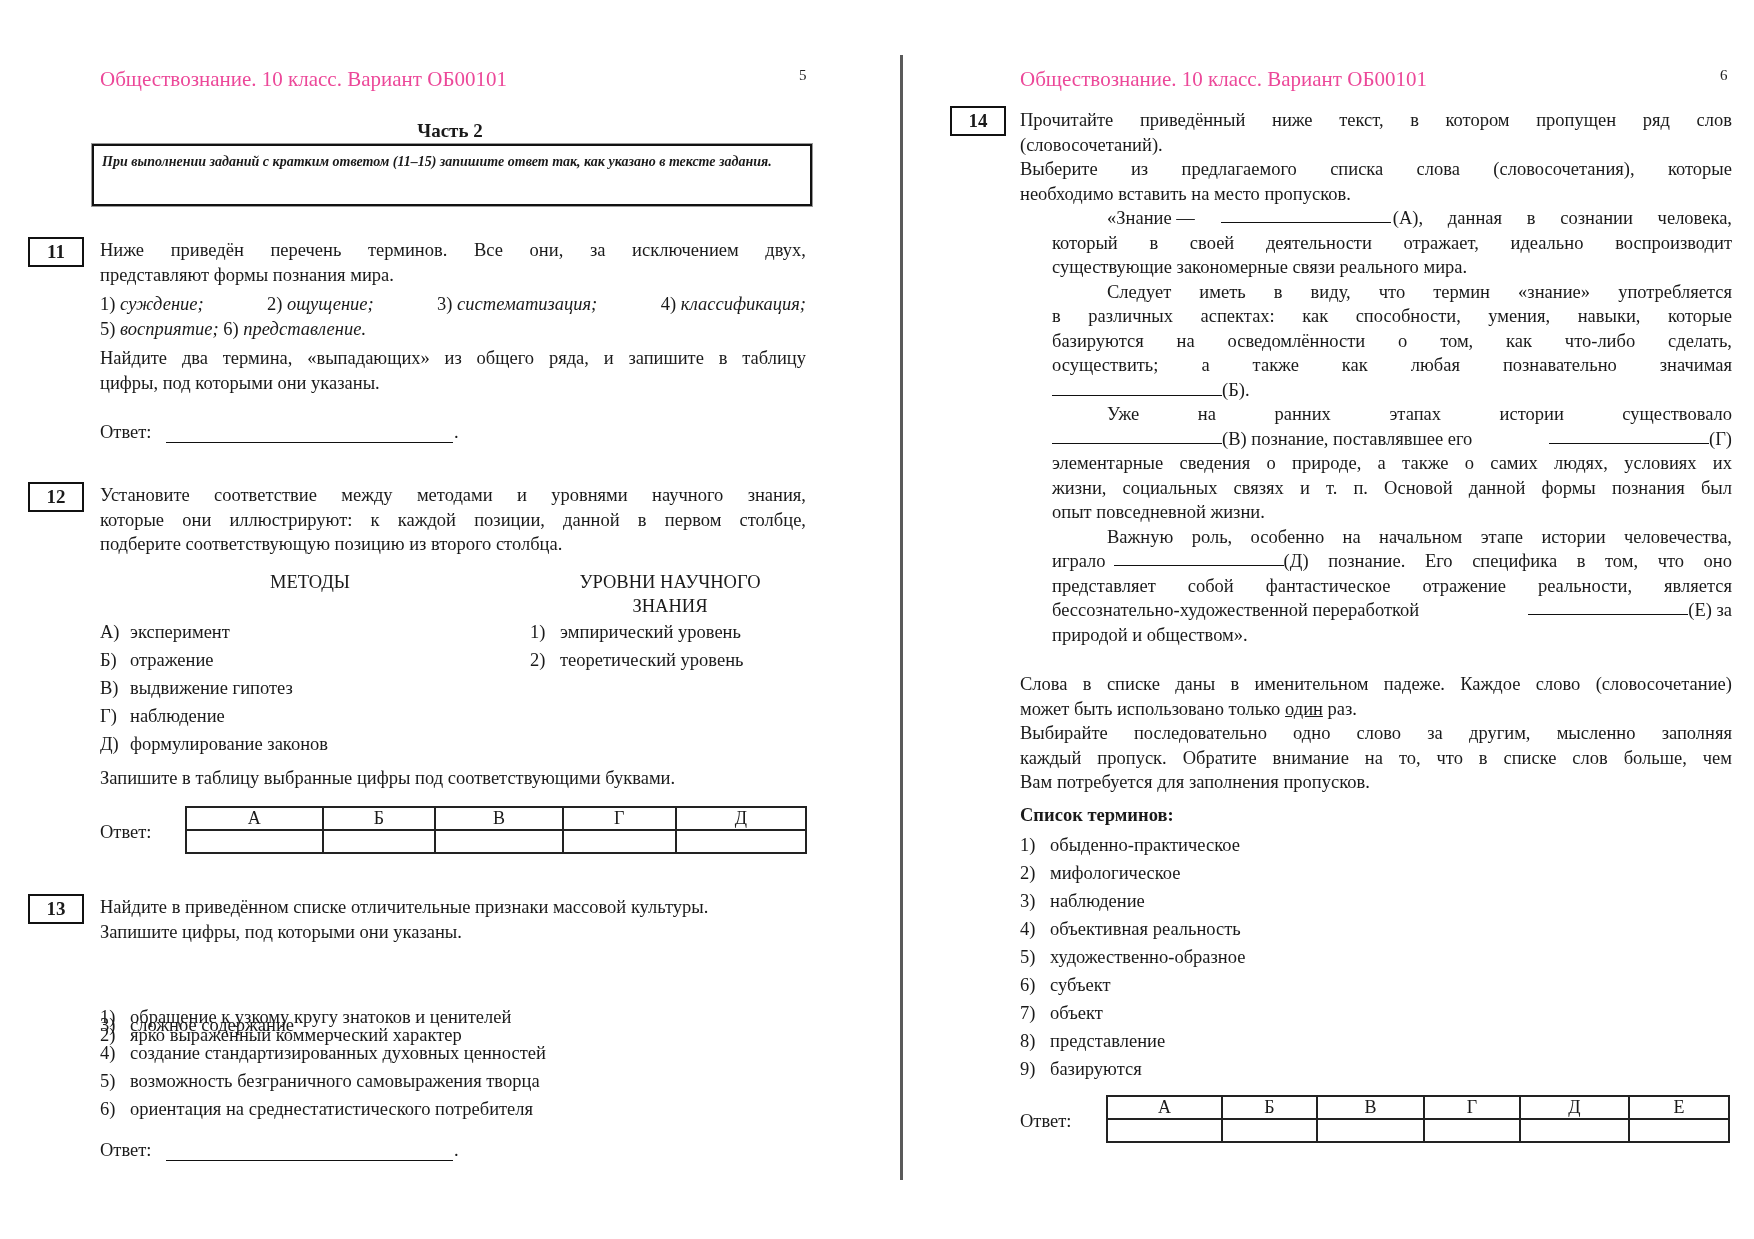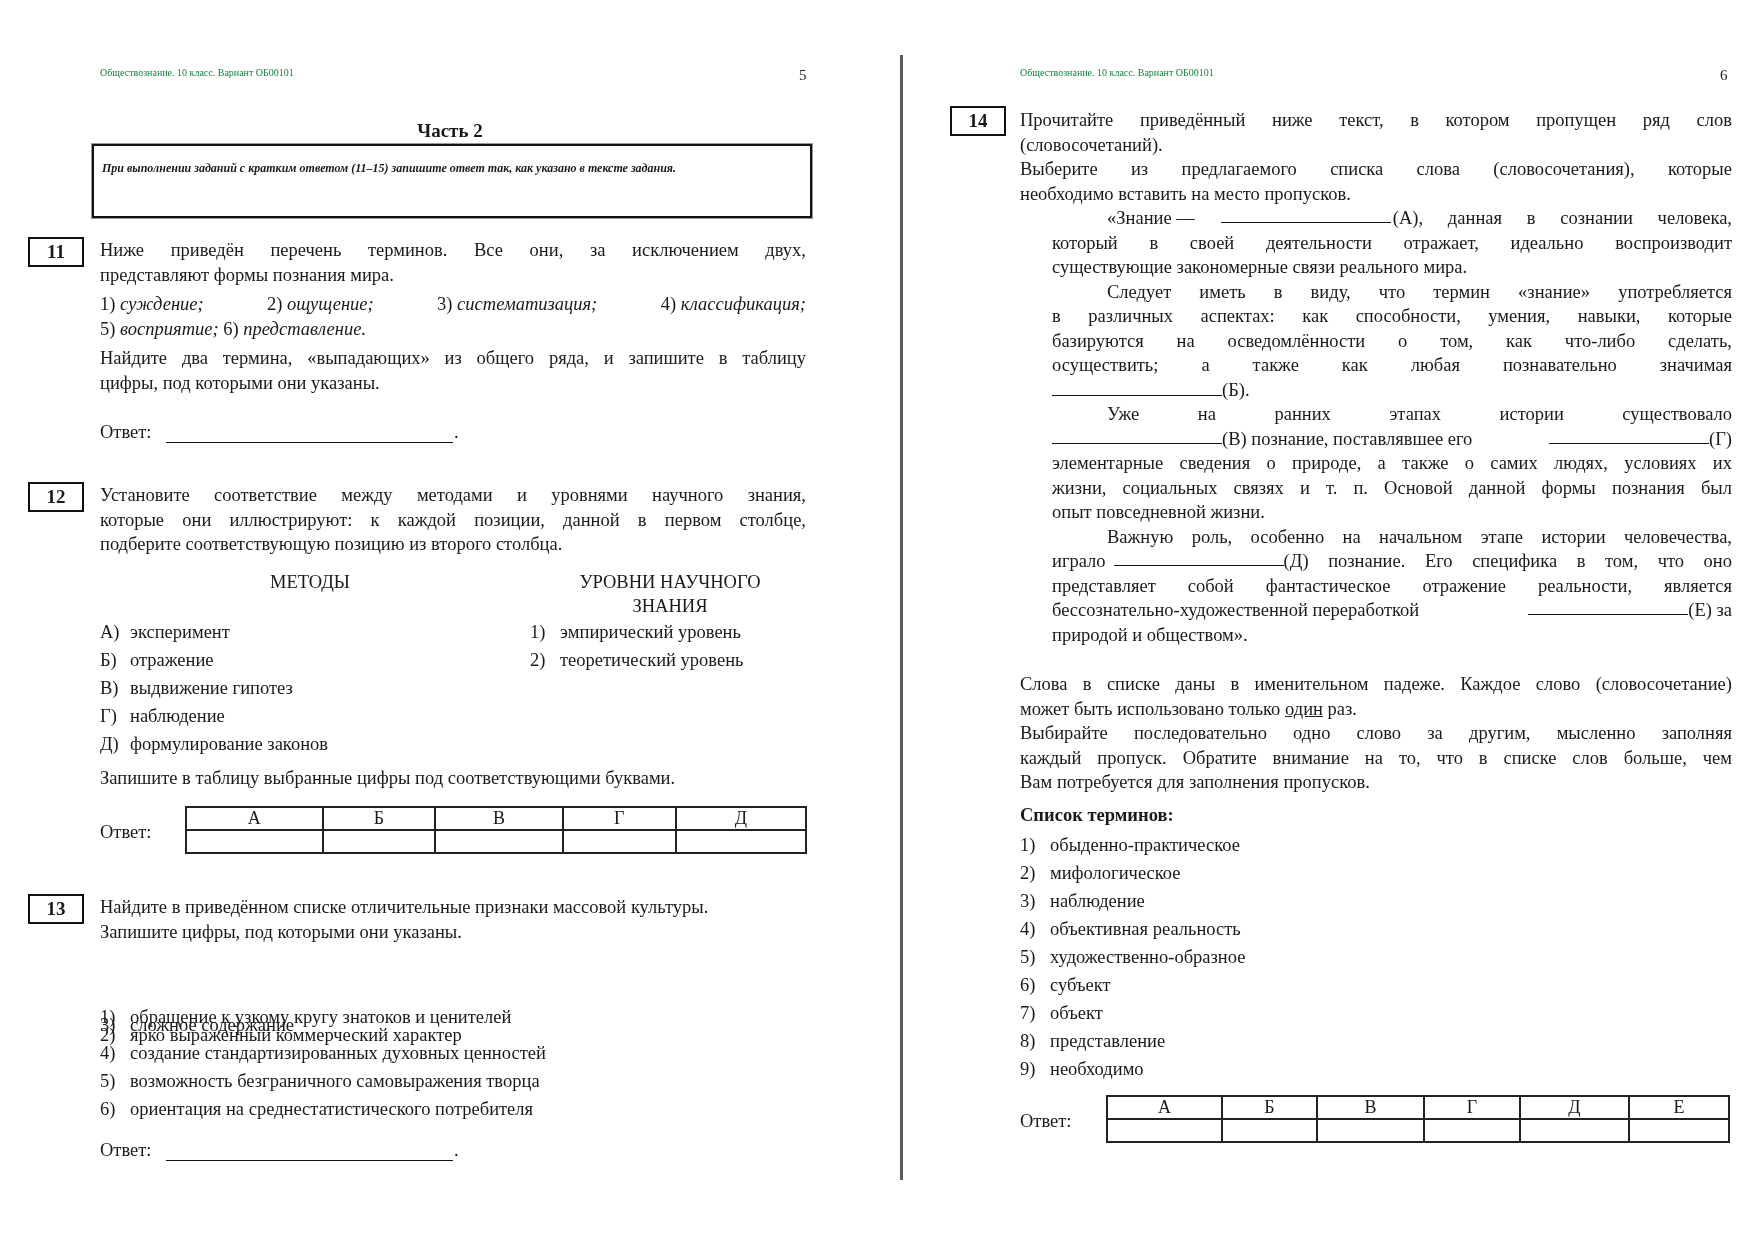--- a/index.html
+++ b/index.html
@@ -3,27 +3,27 @@
 <meta charset="utf-8">
 <style>
   html, body { margin:0; padding:0; background:#ffffff; }
   body { width:1754px; height:1239px; position:relative; overflow:hidden;
          font-family:"Liberation Serif", "DejaVu Serif", serif; color:#1a1a1a; }
   .page { position:absolute; top:0; }
   .page-left { left:0; width:900px; }
   .page-right { left:903px; width:851px; }
   .divider { position:absolute; left:900px; top:55px; width:3px; height:1125px; background:#5a5a5a; }
 
-  .running-header { position:absolute; font-size:10px; color:#15803d; }
+  .running-header { position:absolute; font-size:21px; color:#ec4899; }
   .page-num { position:absolute; font-size:15px; color:#222; }
 
   .part-title { position:absolute; left:90px; width:720px; text-align:center; font-weight:bold; font-size:19px; }
   .instruction-box { position:absolute; border:2px solid #111; box-shadow: 0 0 0 1px #999;
-                     font-style:italic; font-weight:bold; font-size:12px; line-height:24px;
-                     padding:10px 8px; text-align:justify; text-align-last:left; }
+                     font-style:italic; font-weight:bold; font-size:14px; line-height:24px;
+                     padding:4px 8px; text-align:justify; text-align-last:left; }
 
   .qnum { position:absolute; width:52px; height:26px; border:2px solid #111;
           font-weight:bold; font-size:19px; text-align:center; line-height:26px; }
 
   .text { position:absolute; font-size:18.5px; line-height:24.5px; text-align:justify; }
   .line { display:block; }
   .just { text-align:justify; text-align-last:justify; display:block; }
   .ital { font-style:italic; }
   .blank { display:inline-block; border-bottom:1.5px solid #111; height:16px; vertical-align:baseline; }
   .u { text-decoration:underline; }
@@ -203,21 +203,21 @@
   <div class="bold-head" style="left:117px; top:805px;">Список терминов:</div>
 
   <div class="list-item" style="left:117px; top:833px;"><span class="mark">1)</span><span>обыденно-практическое</span></div>
   <div class="list-item" style="left:117px; top:861px;"><span class="mark">2)</span><span>мифологическое</span></div>
   <div class="list-item" style="left:117px; top:889px;"><span class="mark">3)</span><span>наблюдение</span></div>
   <div class="list-item" style="left:117px; top:917px;"><span class="mark">4)</span><span>объективная реальность</span></div>
   <div class="list-item" style="left:117px; top:945px;"><span class="mark">5)</span><span>художественно-образное</span></div>
   <div class="list-item" style="left:117px; top:973px;"><span class="mark">6)</span><span>субъект</span></div>
   <div class="list-item" style="left:117px; top:1001px;"><span class="mark">7)</span><span>объект</span></div>
   <div class="list-item" style="left:117px; top:1029px;"><span class="mark">8)</span><span>представление</span></div>
-  <div class="list-item" style="left:117px; top:1057px;"><span class="mark">9)</span><span>необходимо</span></div>
+  <div class="list-item" style="left:117px; top:1057px;"><span class="mark">9)</span><span>базируются</span></div>
 
   <div class="answer-label" style="left:117px; top:1111px;">Ответ:</div>
   <table class="ans" style="left:203px; top:1095px; width:624px;">
     <tbody>
         <tr>
       <td>А</td>
       <td>Б</td>
       <td>В</td>
       <td>Г</td>
       <td>Д</td>

